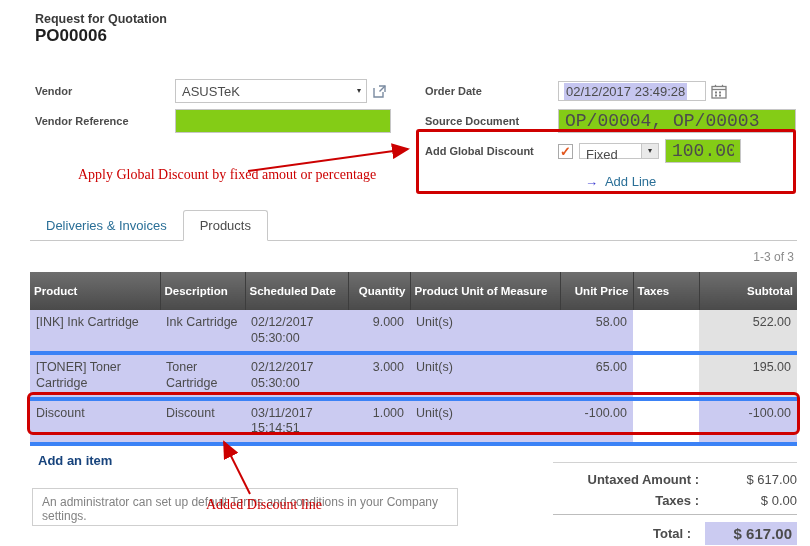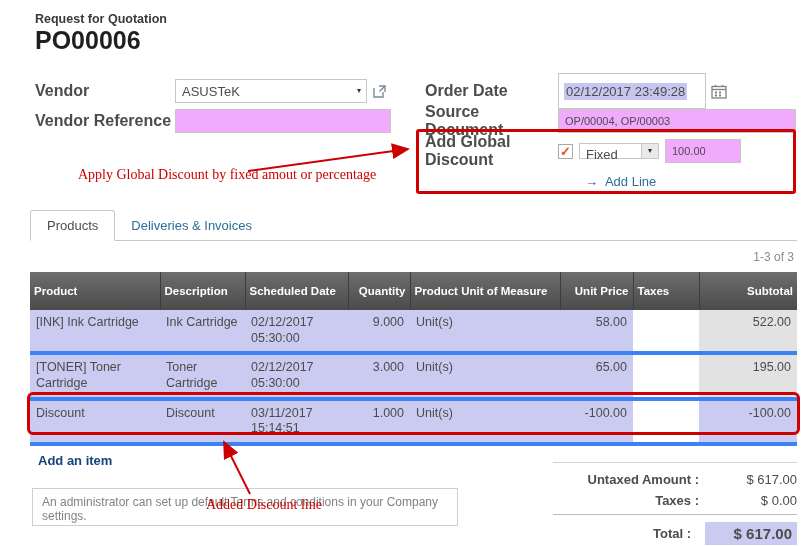--- a/index.html
+++ b/index.html
@@ -1,42 +1,42 @@
 <!DOCTYPE html>
 <html><head>
 <meta charset="utf-8">
 <style>
   * { box-sizing: border-box; }
   body { margin:0; background:#fff; font-family:"Liberation Sans", sans-serif; color:#4c4c4c; }
   .page { position:relative; width:810px; height:546px; background:#fff; overflow:hidden; }
 
   
   .doc-type { position:absolute; left:35px; top:12px; font-size:12.5px; font-weight:bold; color:#3a3a3a; }
-  .po-title { position:absolute; left:35px; top:26px; font-size:25px; font-weight:bold; color:#1f1f1f; }
+  .po-title { position:absolute; left:35px; top:26px; font-size:17px; font-weight:bold; color:#1f1f1f; }
 
   
   .form-left  { position:absolute; left:35px;  top:76px; width:365px; }
   .form-right { position:absolute; left:425px; top:76px; width:375px; }
   .frow { display:flex; align-items:center; height:30px; }
-  .frow > label { width:140px; flex-shrink:0; font-size:16px; font-weight:bold; color:#4c4c4c; }
+  .frow > label { width:140px; flex-shrink:0; font-size:11px; font-weight:bold; color:#4c4c4c; }
   .form-right .frow > label { width:133px; }
 
   .m2o { position:relative; width:192px; height:24px; border:1px solid #c6c6c6; background:#fff;
          display:flex; align-items:center; padding:0 18px 0 6px; font-size:13px; cursor:pointer; }
   .caret { font-size:8px; color:#333; line-height:1; }
   .m2o .caret { position:absolute; right:5px; top:50%; transform:translateY(-50%); }
   .extlink { margin-left:5px; display:inline-flex; cursor:pointer; }
 
-  input.txt { height:24px; border:1px solid #c6c6c6; background:#f0abfc; font-family:Liberation Sans, sans-serif;
-              font-size:11px; color:#4c4c4c; padding:0 6px; }
+  input.txt { height:24px; border:1px solid #c6c6c6; background:#84cc16; font-family:Liberation Mono, monospace;
+              font-size:18px; color:#4c4c4c; padding:0 6px; }
   .ref-input { width:216px; }
   .src-input { width:238px; }
   .amt-input { width:76px; }
 
-  .datefield { width:148px; height:36px; border:1px solid #c6c6c6; background:#fff;
+  .datefield { width:148px; height:20px; border:1px solid #c6c6c6; background:#fff;
                display:flex; align-items:center; padding:0 5px; font-size:13px; cursor:text; }
   .datefield .hl { background:#c6c6f0; padding:1px 2px; }
   .calicon { margin-left:5px; display:inline-flex; cursor:pointer; }
 
   .gd-controls { display:flex; align-items:center; gap:6px; }
   .checkbox { width:15px; height:15px; border:1px solid #a9a9a9; background:#fff;
               display:inline-flex; align-items:center; justify-content:center; cursor:pointer; }
   .checkbox .check { color:#e2571f; font-weight:bold; font-size:13px; line-height:1; }
   .select { height:16px; width:80px; border:1px solid #c6c6c6; background:#fff;
             display:flex; align-items:stretch; font-size:13px; cursor:pointer; }
@@ -167,22 +167,22 @@
     </div>
     <div class="frow addline-row">
       <span class="addline">
         <span class="arr">→</span>
         <span>Add Line</span>
       </span>
     </div>
   </div>
 
   <div class="tabbar">
+    <div class="tab link">Deliveries &amp; Invoices</div>
     <div class="tab active">Products</div>
-    <div class="tab link">Deliveries &amp; Invoices</div>
   </div>
 
   <div class="pager">1-3 of 3</div>
 
   <table class="olist">
     <colgroup>
       <col style="width:130px">
         <col style="width:85px">
         <col style="width:103px">
         <col style="width:62px">

